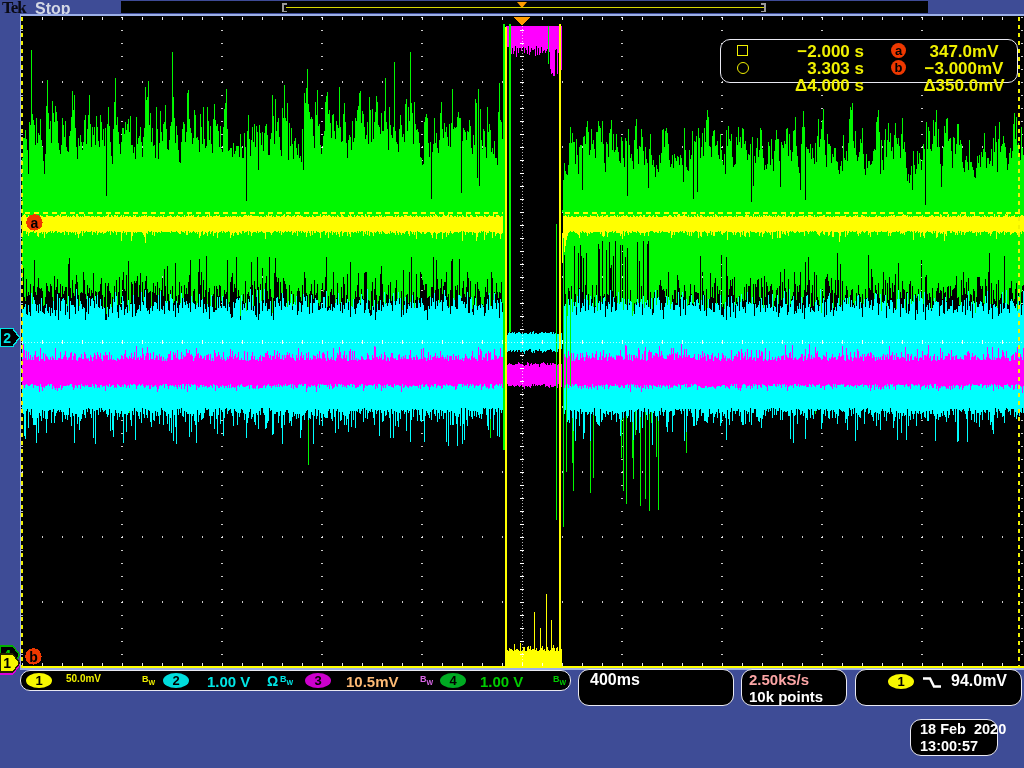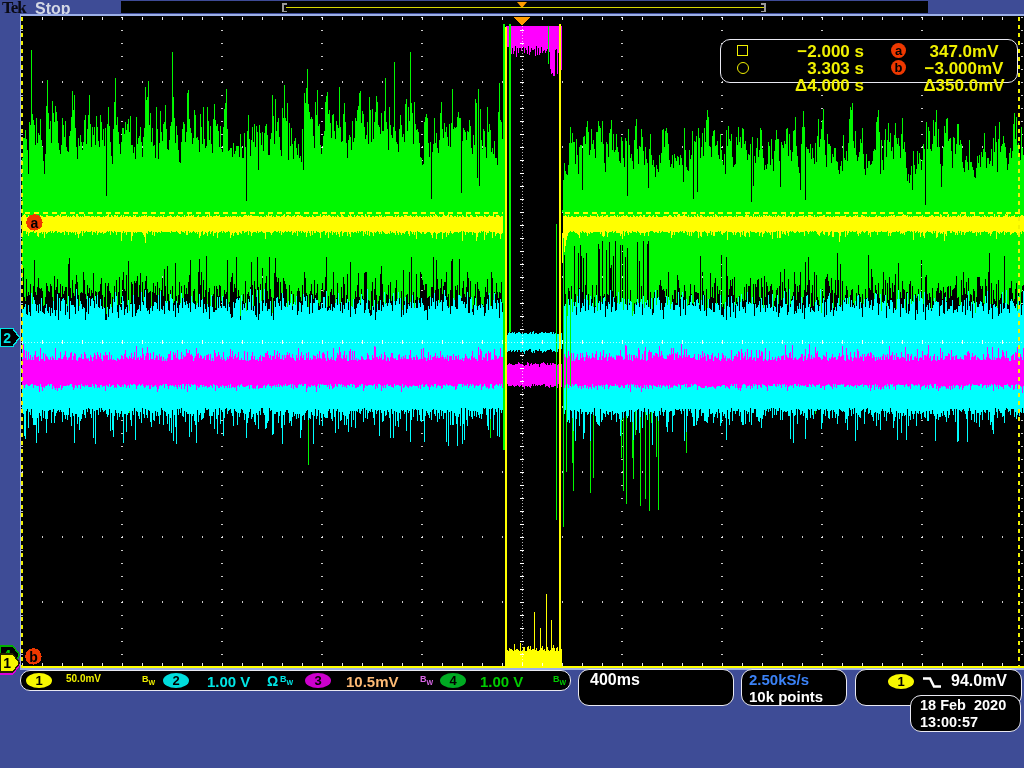--- a/index.html
+++ b/index.html
@@ -125,27 +125,27 @@
   <div class="badge" style="left:419px;top:2px;background:#00aa22">4</div>
   <div class="t" style="left:459px;top:1.5px;font-size:15px;color:#00cc00">1.00 V</div>
   <div class="t" style="left:532px;top:3px;font-size:9px;color:#00cc00">B<span style="font-size:7px;vertical-align:-3px">W</span></div>
 </div>
 
 <div class="box" style="left:578px;top:669px;width:156px;height:37px">
   <div class="t" style="left:11px;top:1px;font-size:16px;color:#fff">400ms</div>
 </div>
 
 <div class="box" style="left:741px;top:669px;width:106px;height:37px">
-  <div class="t" style="left:7px;top:0.5px;font-size:15px;color:#3b82f6">2.50kS/s</div>
+  <div class="t" style="left:7px;top:0.5px;font-size:15px;color:#fca5a5">2.50kS/s</div>
   <div class="t" style="left:7px;top:18px;font-size:15px;color:#fff">10k points</div>
 </div>
 
 <div class="box" style="left:855px;top:669px;width:166.5px;height:37px">
   <div class="badge" style="left:32px;top:4px;background:#f8f800">1</div>
   <svg class="abs" style="left:66px;top:5px" width="22" height="15" viewBox="0 0 22 15">
       <path d="M1 3.5 H8 L12 11.5 H19" stroke="#fff" stroke-width="2.4" fill="none"></path>
     </svg>
   <div class="t" style="left:95px;top:1.5px;font-size:16px;color:#fff">94.0mV</div>
 </div>
 
-<div class="box" style="left:910px;top:695px;width:111px;height:37px">
+<div class="box" style="left:910px;top:719px;width:88px;height:37px">
   <div class="t" style="left:9px;top:1px;font-size:14.5px;color:#fff">18 Feb  2020</div>
   <div class="t" style="left:9px;top:18px;font-size:14.5px;color:#fff">13:00:57</div>
 </div>
 </body></html>

